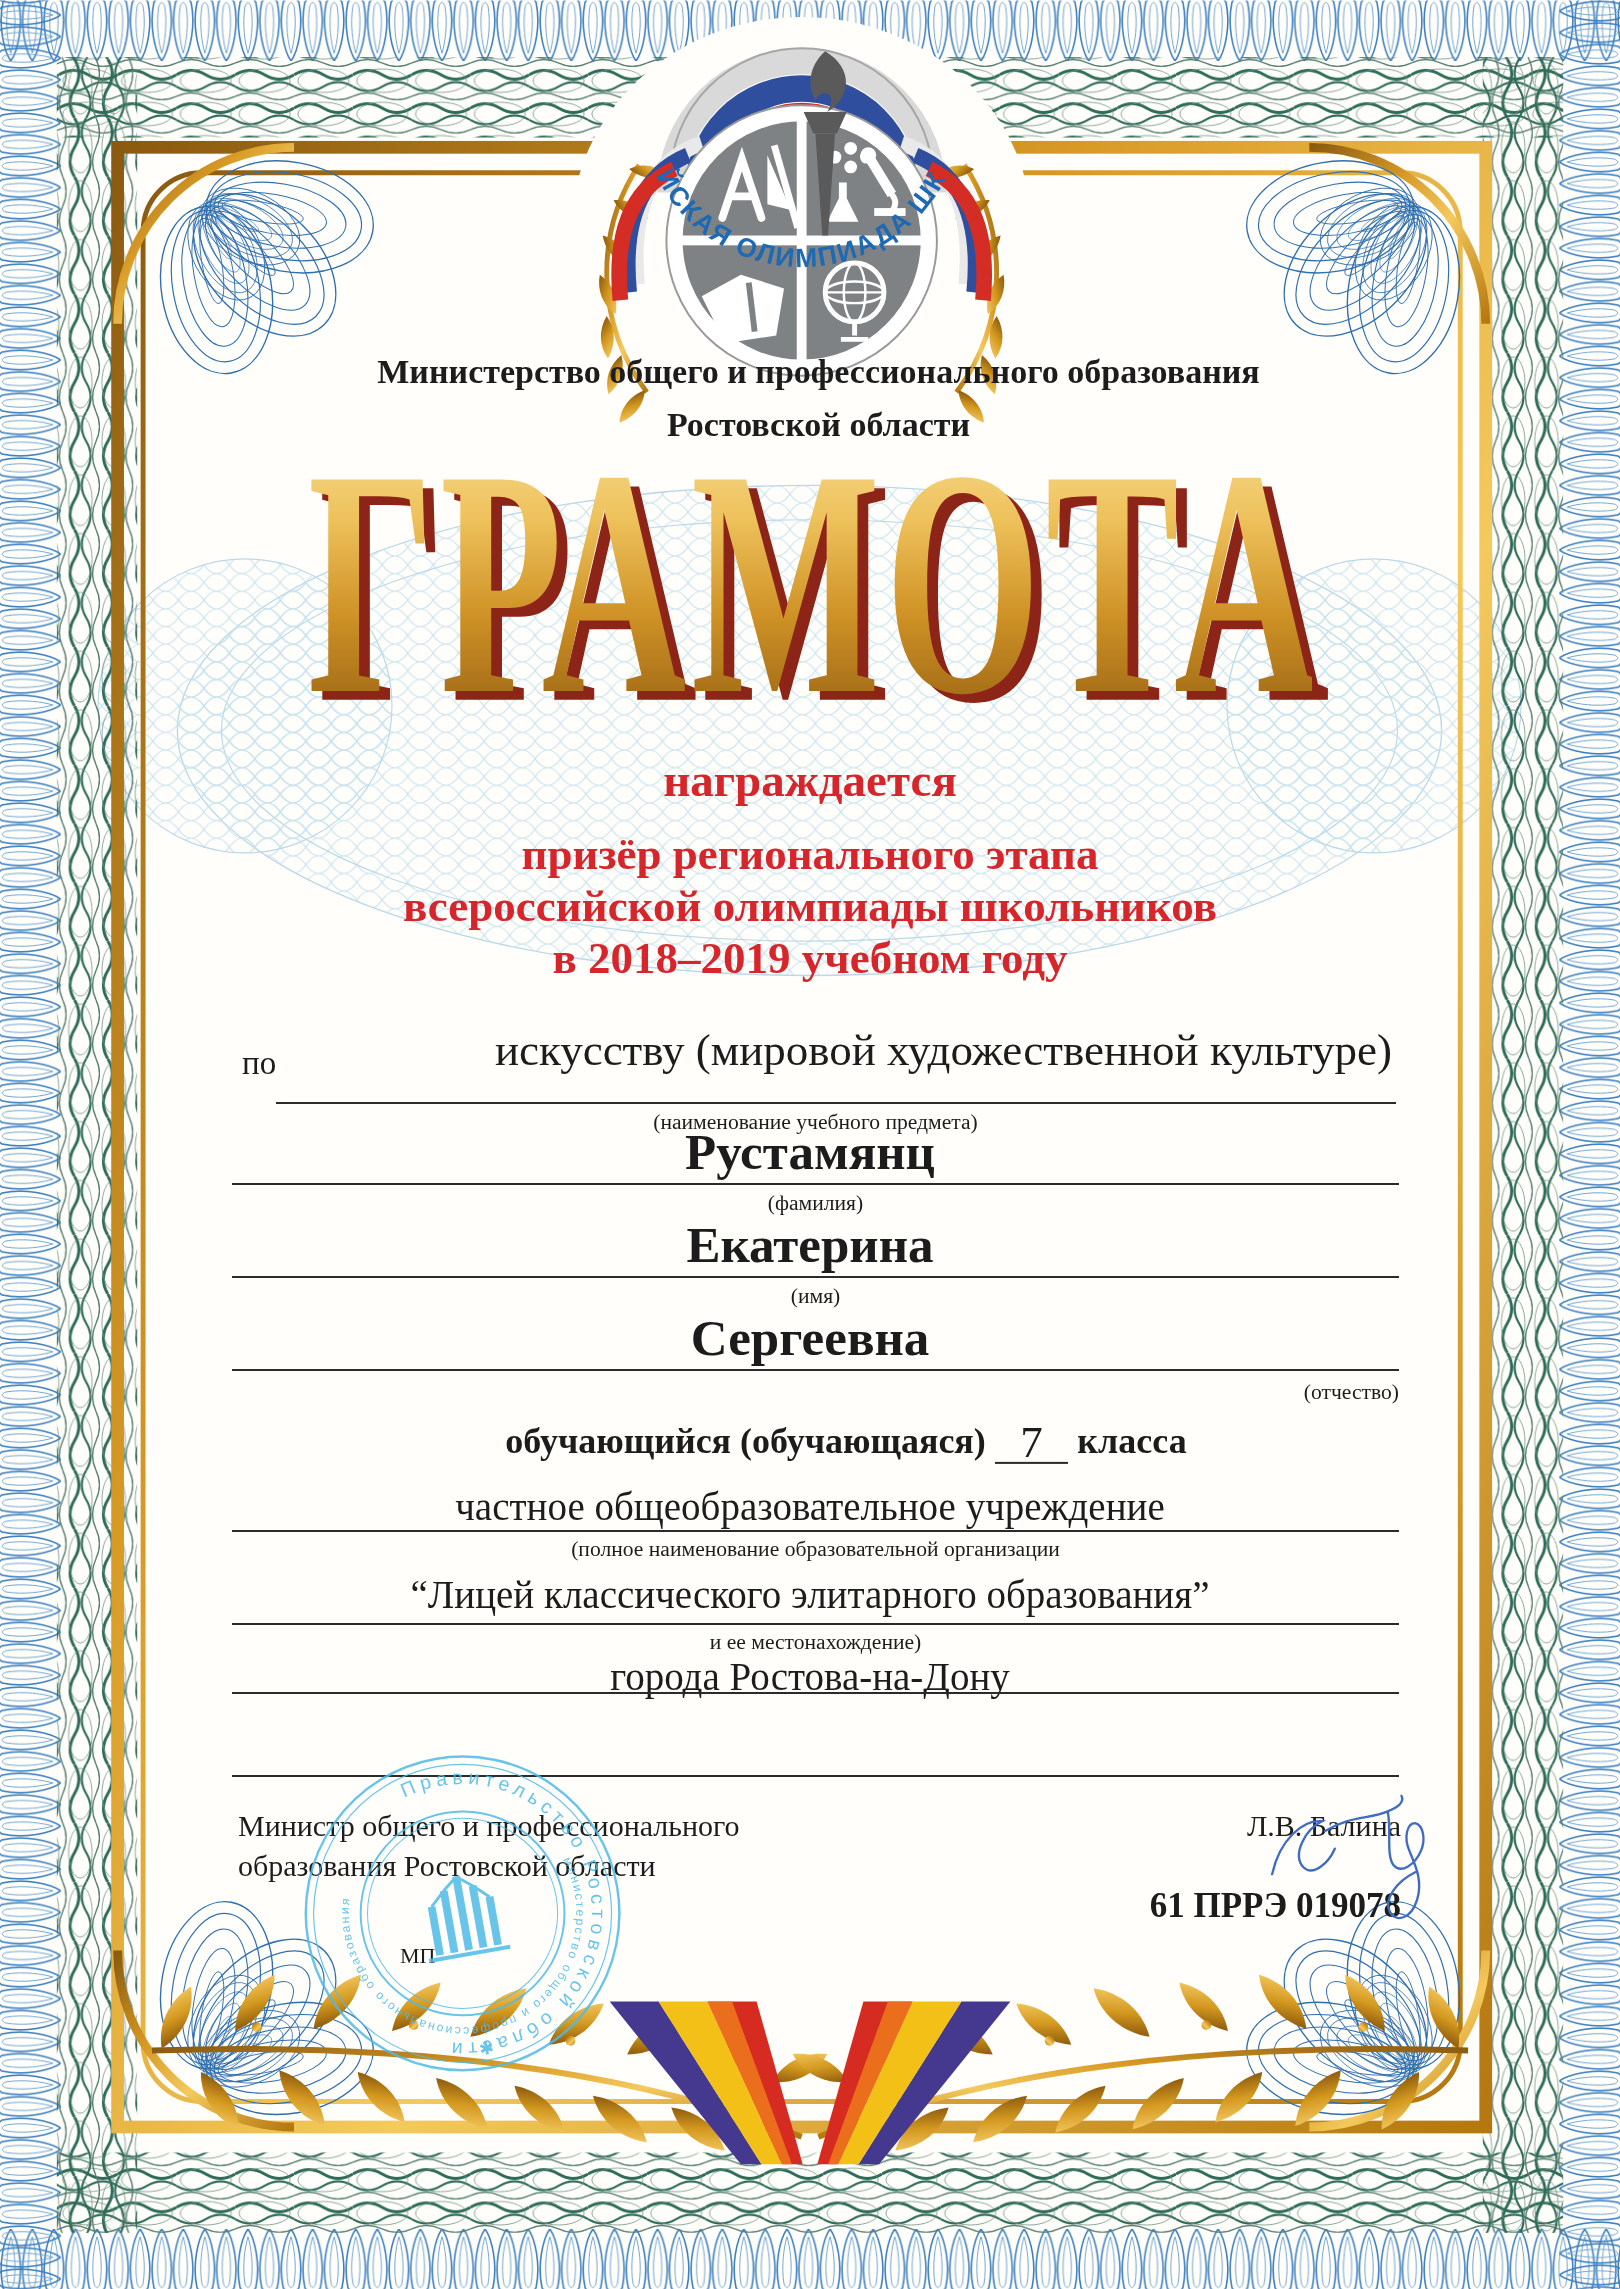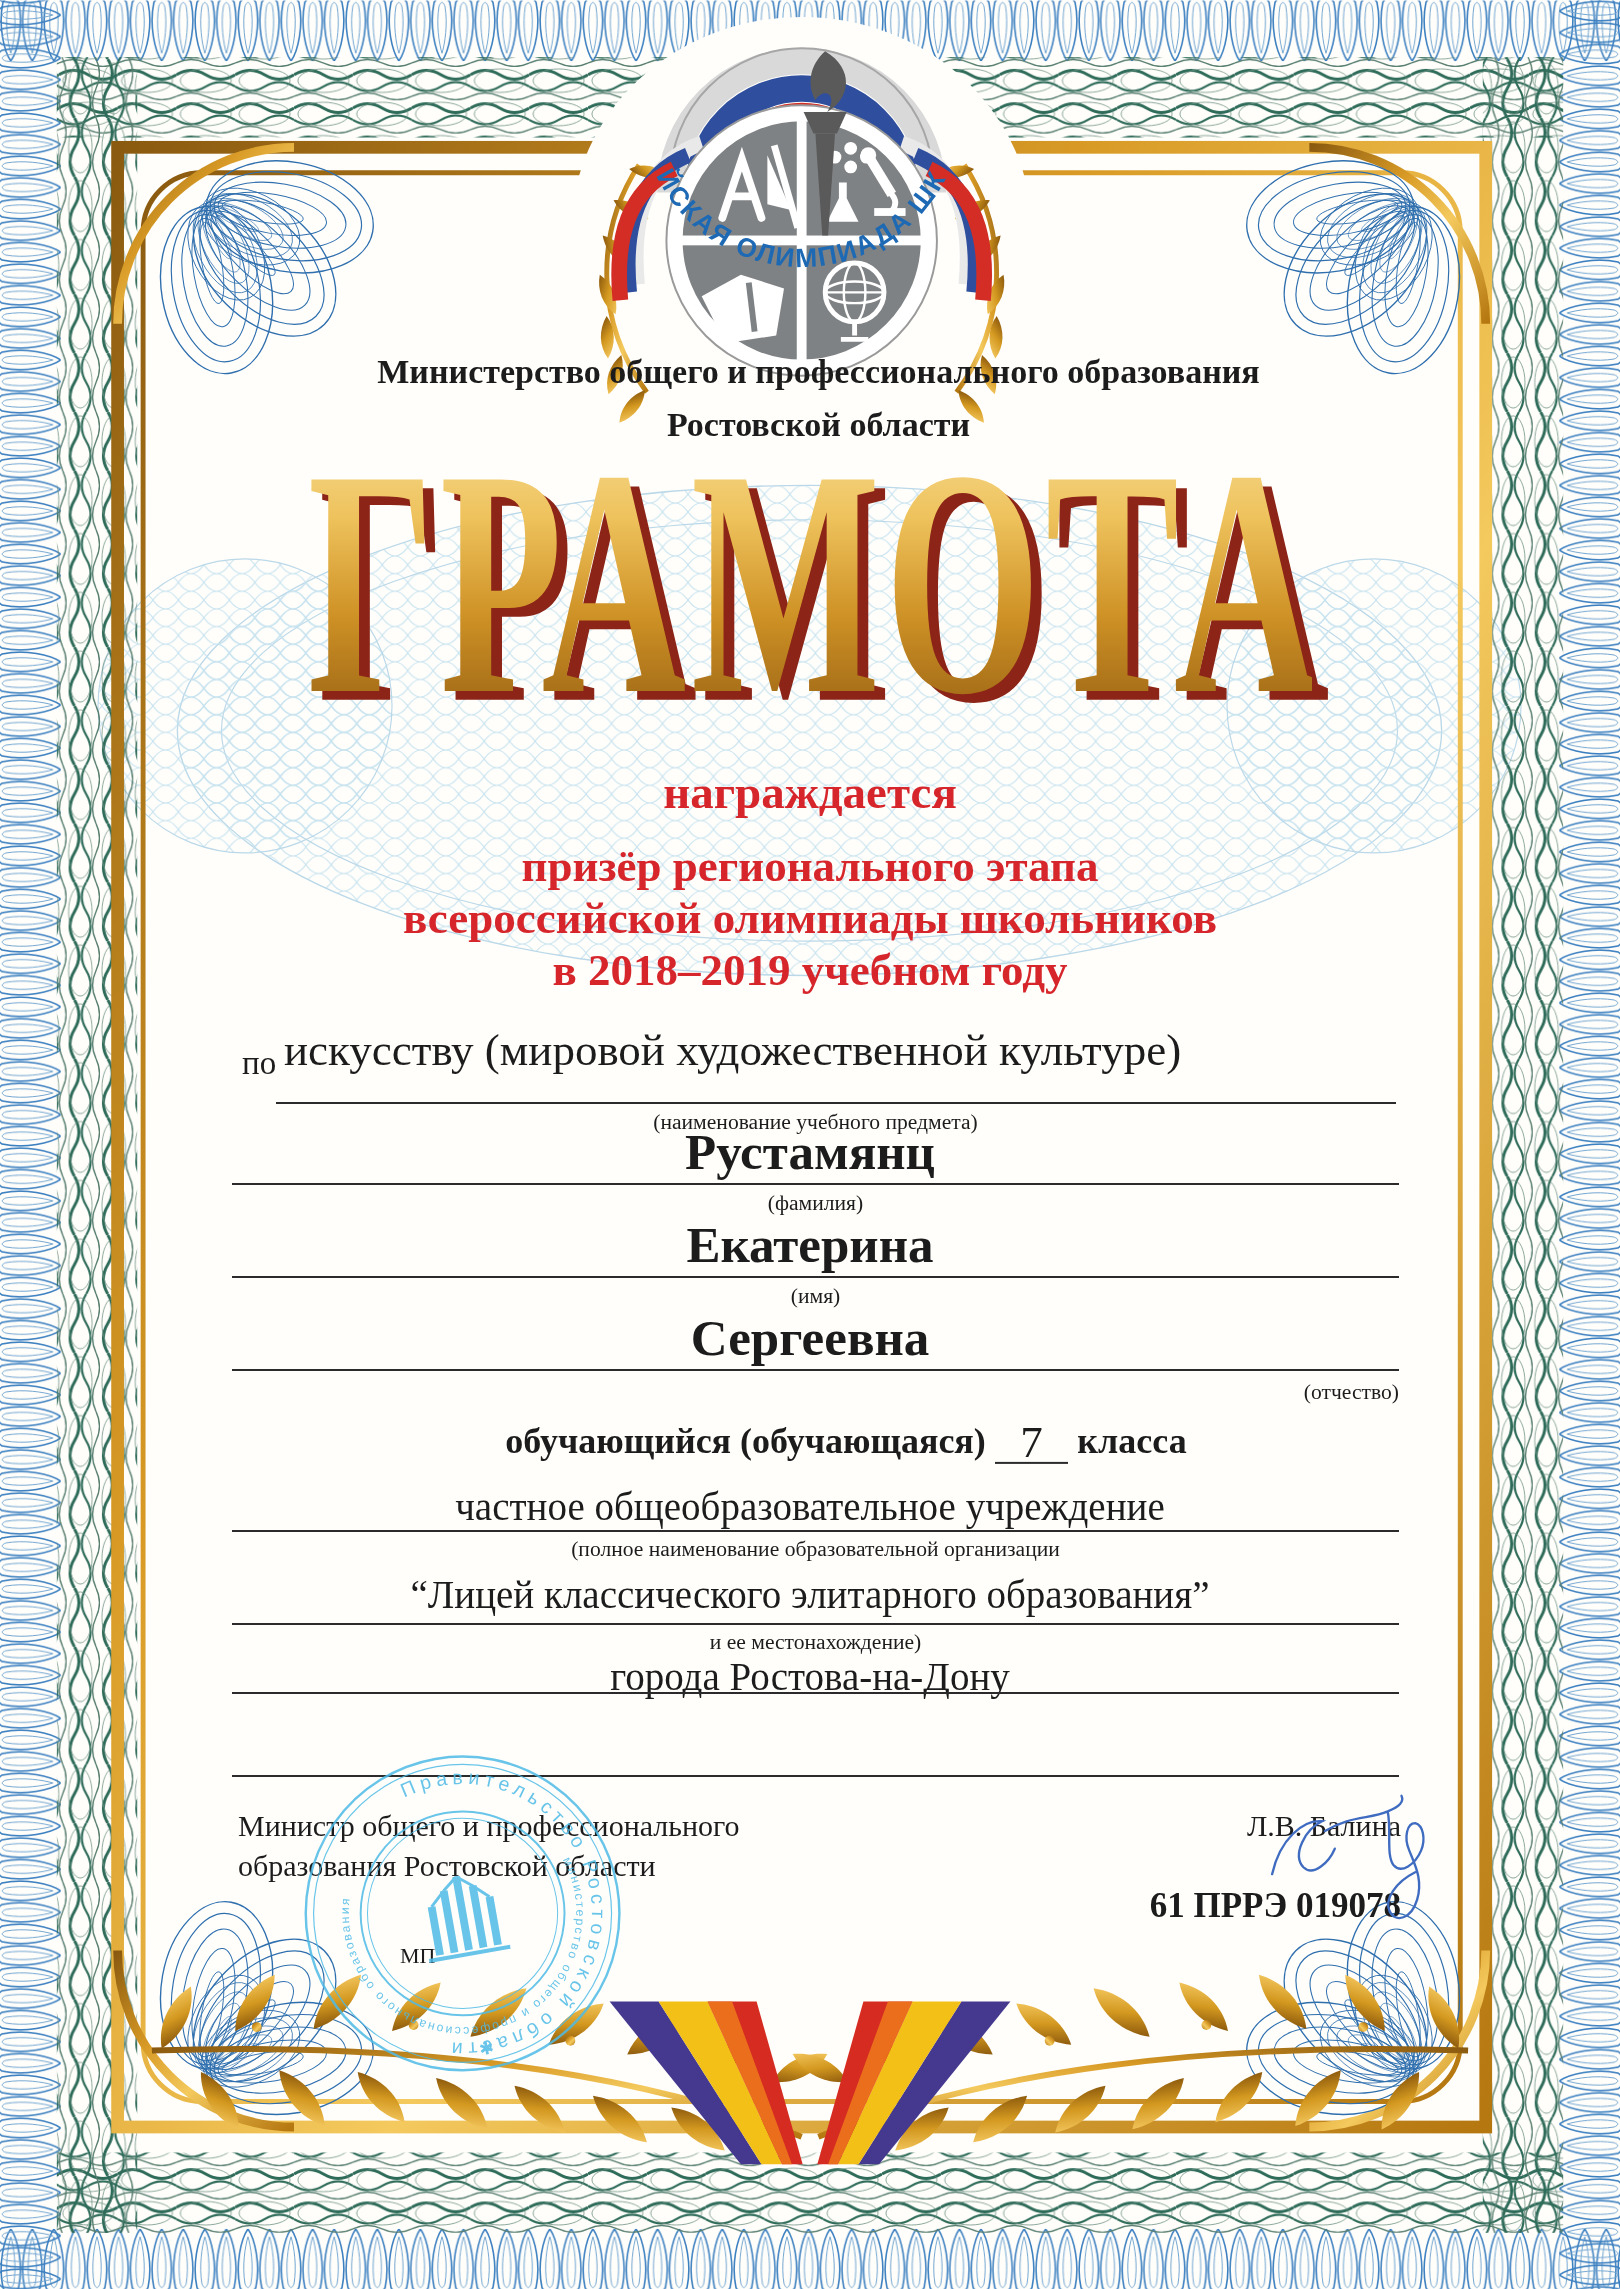--- a/index.html
+++ b/index.html
@@ -9,21 +9,21 @@
   .lay{position:absolute;left:0;top:0;}
   .txt{position:absolute;white-space:nowrap;}
   .ctr{left:147px;width:1326px;text-align:center;}
   .ministry{font-weight:bold;font-size:34px;line-height:41px;text-align:center;left:147px;width:1343px;}
   .title-wrap{position:absolute;left:0;top:421px;width:1480px;height:333px;}
   .title{position:absolute;left:0;top:0;width:1620px;text-align:center;
          font-weight:bold;font-size:323px;line-height:323px;letter-spacing:7.8px;}
   .title-shadow{color:#8c2417;transform:translate(10.8px,8.8px) scaleX(.62);}
   .title-gold{background:linear-gradient(180deg,#f8dd95 0%,#eec25c 30%,#cf9226 60%,#8f5a10 100%);
               -webkit-background-clip:text;background-clip:text;color:transparent;transform:scaleX(.62);}
-  .red{color:#d6262b;font-weight:bold;margin-top:12px;}
+  .red{color:#d6262b;font-weight:bold;}
   .awarded{font-size:47px;}
   .redline{font-size:45px;}
   .value{font-size:45px;}
   .value-sm{font-size:39px;}
   .name{font-size:51px;font-weight:bold;}
   .caption{font-size:21.6px;left:232px;width:1167px;text-align:center;}
   .fline{position:absolute;border-top:2px solid #2b2b2b;height:0;}
   .grade-row{font-weight:bold;font-size:36px;padding-left:36px;}
   .grade-num{display:inline-block;font-weight:normal;font-size:45px;line-height:39px;
              border-bottom:2px solid #2b2b2b;padding:0 25.5px;transform:translateY(3.9px);}
@@ -262,21 +262,21 @@
     <div class="title title-shadow">ГРАМОТА</div>
     <div class="title title-gold">ГРАМОТА</div>
   </div>
 
   <div class="txt ctr red awarded" style="top:753px;">награждается</div>
   <div class="txt ctr red redline" style="top:828px;">призёр регионального этапа</div>
   <div class="txt ctr red redline" style="top:880px;">всероссийской олимпиады школьников</div>
   <div class="txt ctr red redline" style="top:932px;">в 2018–2019 учебном году</div>
 
   <div class="txt" style="left:242px;top:1045px;font-size:33px;">по</div>
-  <div class="txt value" style="left:284px;width:1108px;text-align:left;top:1024px;">искусству (мировой художественной культуре)</div>
+  <div class="txt value" style="left:284px;width:1108px;text-align:right;top:1024px;">искусству (мировой художественной культуре)</div>
   <div class="fline" style="left:276px;top:1102px;width:1120px;"></div>
   <div class="txt caption" style="top:1110px;">(наименование учебного предмета)</div>
 
   <div class="txt ctr name" style="top:1123px;">Рустамянц</div>
   <div class="fline" style="left:232px;top:1183px;width:1167px;"></div>
   <div class="txt caption" style="top:1191px;">(фамилия)</div>
 
   <div class="txt ctr name" style="top:1216px;">Екатерина</div>
   <div class="fline" style="left:232px;top:1276px;width:1167px;"></div>
   <div class="txt caption" style="top:1284px;">(имя)</div>

